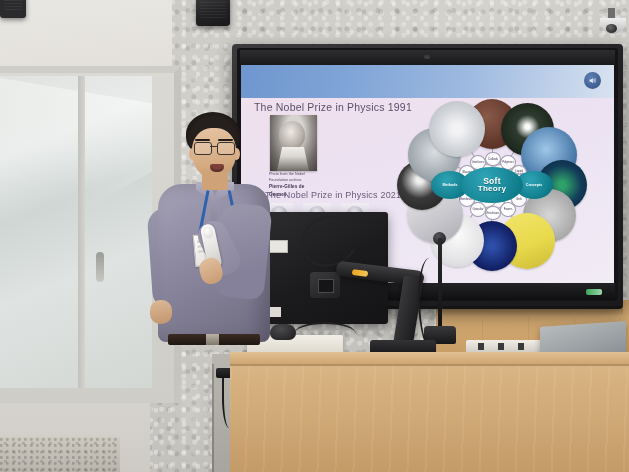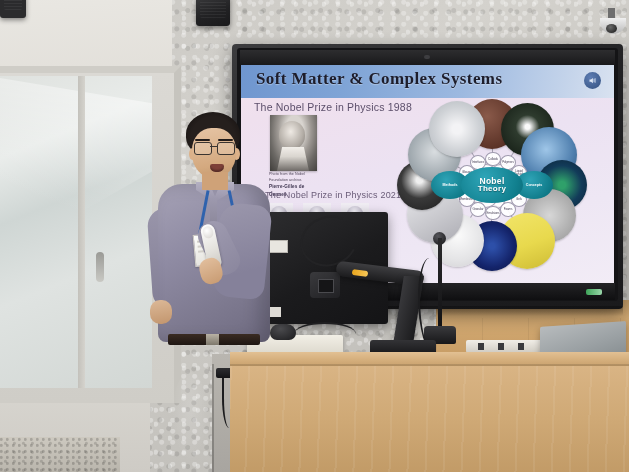--- a/index.html
+++ b/index.html
@@ -325,30 +325,29 @@
   </div>
 
   <div class="tv-outer"></div>
   <div class="tv-bezel"></div>
   <div class="tv-top-strip"></div>
   <div class="tv-sensor"></div>
 
   <div class="screen">
 
     <div class="slide-head"></div>
-    <div class="slide-title">Soft Matter &amp; Complex Systems</div>
 
     <div class="audio-btn">
       <svg width="9" height="9" viewBox="0 0 24 24" aria-hidden="true">
         <path d="M4 9h4l5-4v14l-5-4H4z" fill="#dfe8f5"></path>
         <path d="M16 8.5v7M19 7v10" stroke="#dfe8f5" stroke-width="2" stroke-linecap="round"></path>
       </svg>
     </div>
 
-    <div class="nobel91">The Nobel Prize in Physics 1988</div>
+    <div class="nobel91">The Nobel Prize in Physics 1991</div>
     <div class="photo91"></div>
     <div class="cap91">
       <span>Photo from the Nobel</span><br>
       <span>Foundation archive.</span><br>
       <b>Pierre-Gilles de</b><br>
       <b>Gennes</b>
     </div>
 
     <div class="nobel21">The Nobel Prize in Physics 2021</div>
     <div class="laur laur1"></div>
@@ -409,21 +408,21 @@
           <div class="mm-node" style="left: 53px; top: 98.9427px; width: 14px; height: 12.95px;">Granular</div>
           <div class="mm-node" style="left: 42.0192px; top: 89.06px; width: 14px; height: 12.95px;">Membranes</div>
           <div class="mm-node" style="left: 38px; top: 75.56px; width: 14px; height: 12.95px;">Active Matter</div>
           <div class="mm-node" style="left: 42.0192px; top: 62.06px; width: 14px; height: 12.95px;">Glasses</div>
           <div class="mm-node" style="left: 53px; top: 52.1773px; width: 14px; height: 12.95px;">Interfaces</div>
         </div>
 
       <div class="mm-lobe mm-lobe-l">Methods</div>
       <div class="mm-lobe mm-lobe-r">Concepts</div>
       <div class="mm-core">
-        <span>Nobel</span>
+        <span>Soft</span>
         <span>Theory</span>
       </div>
     </div>
   </div>
 
   <div class="tv-bot-strip"></div>
   <div class="tv-logo"></div>
   <div class="tv-led"></div>
   <div class="tv-shadow"></div>
 

